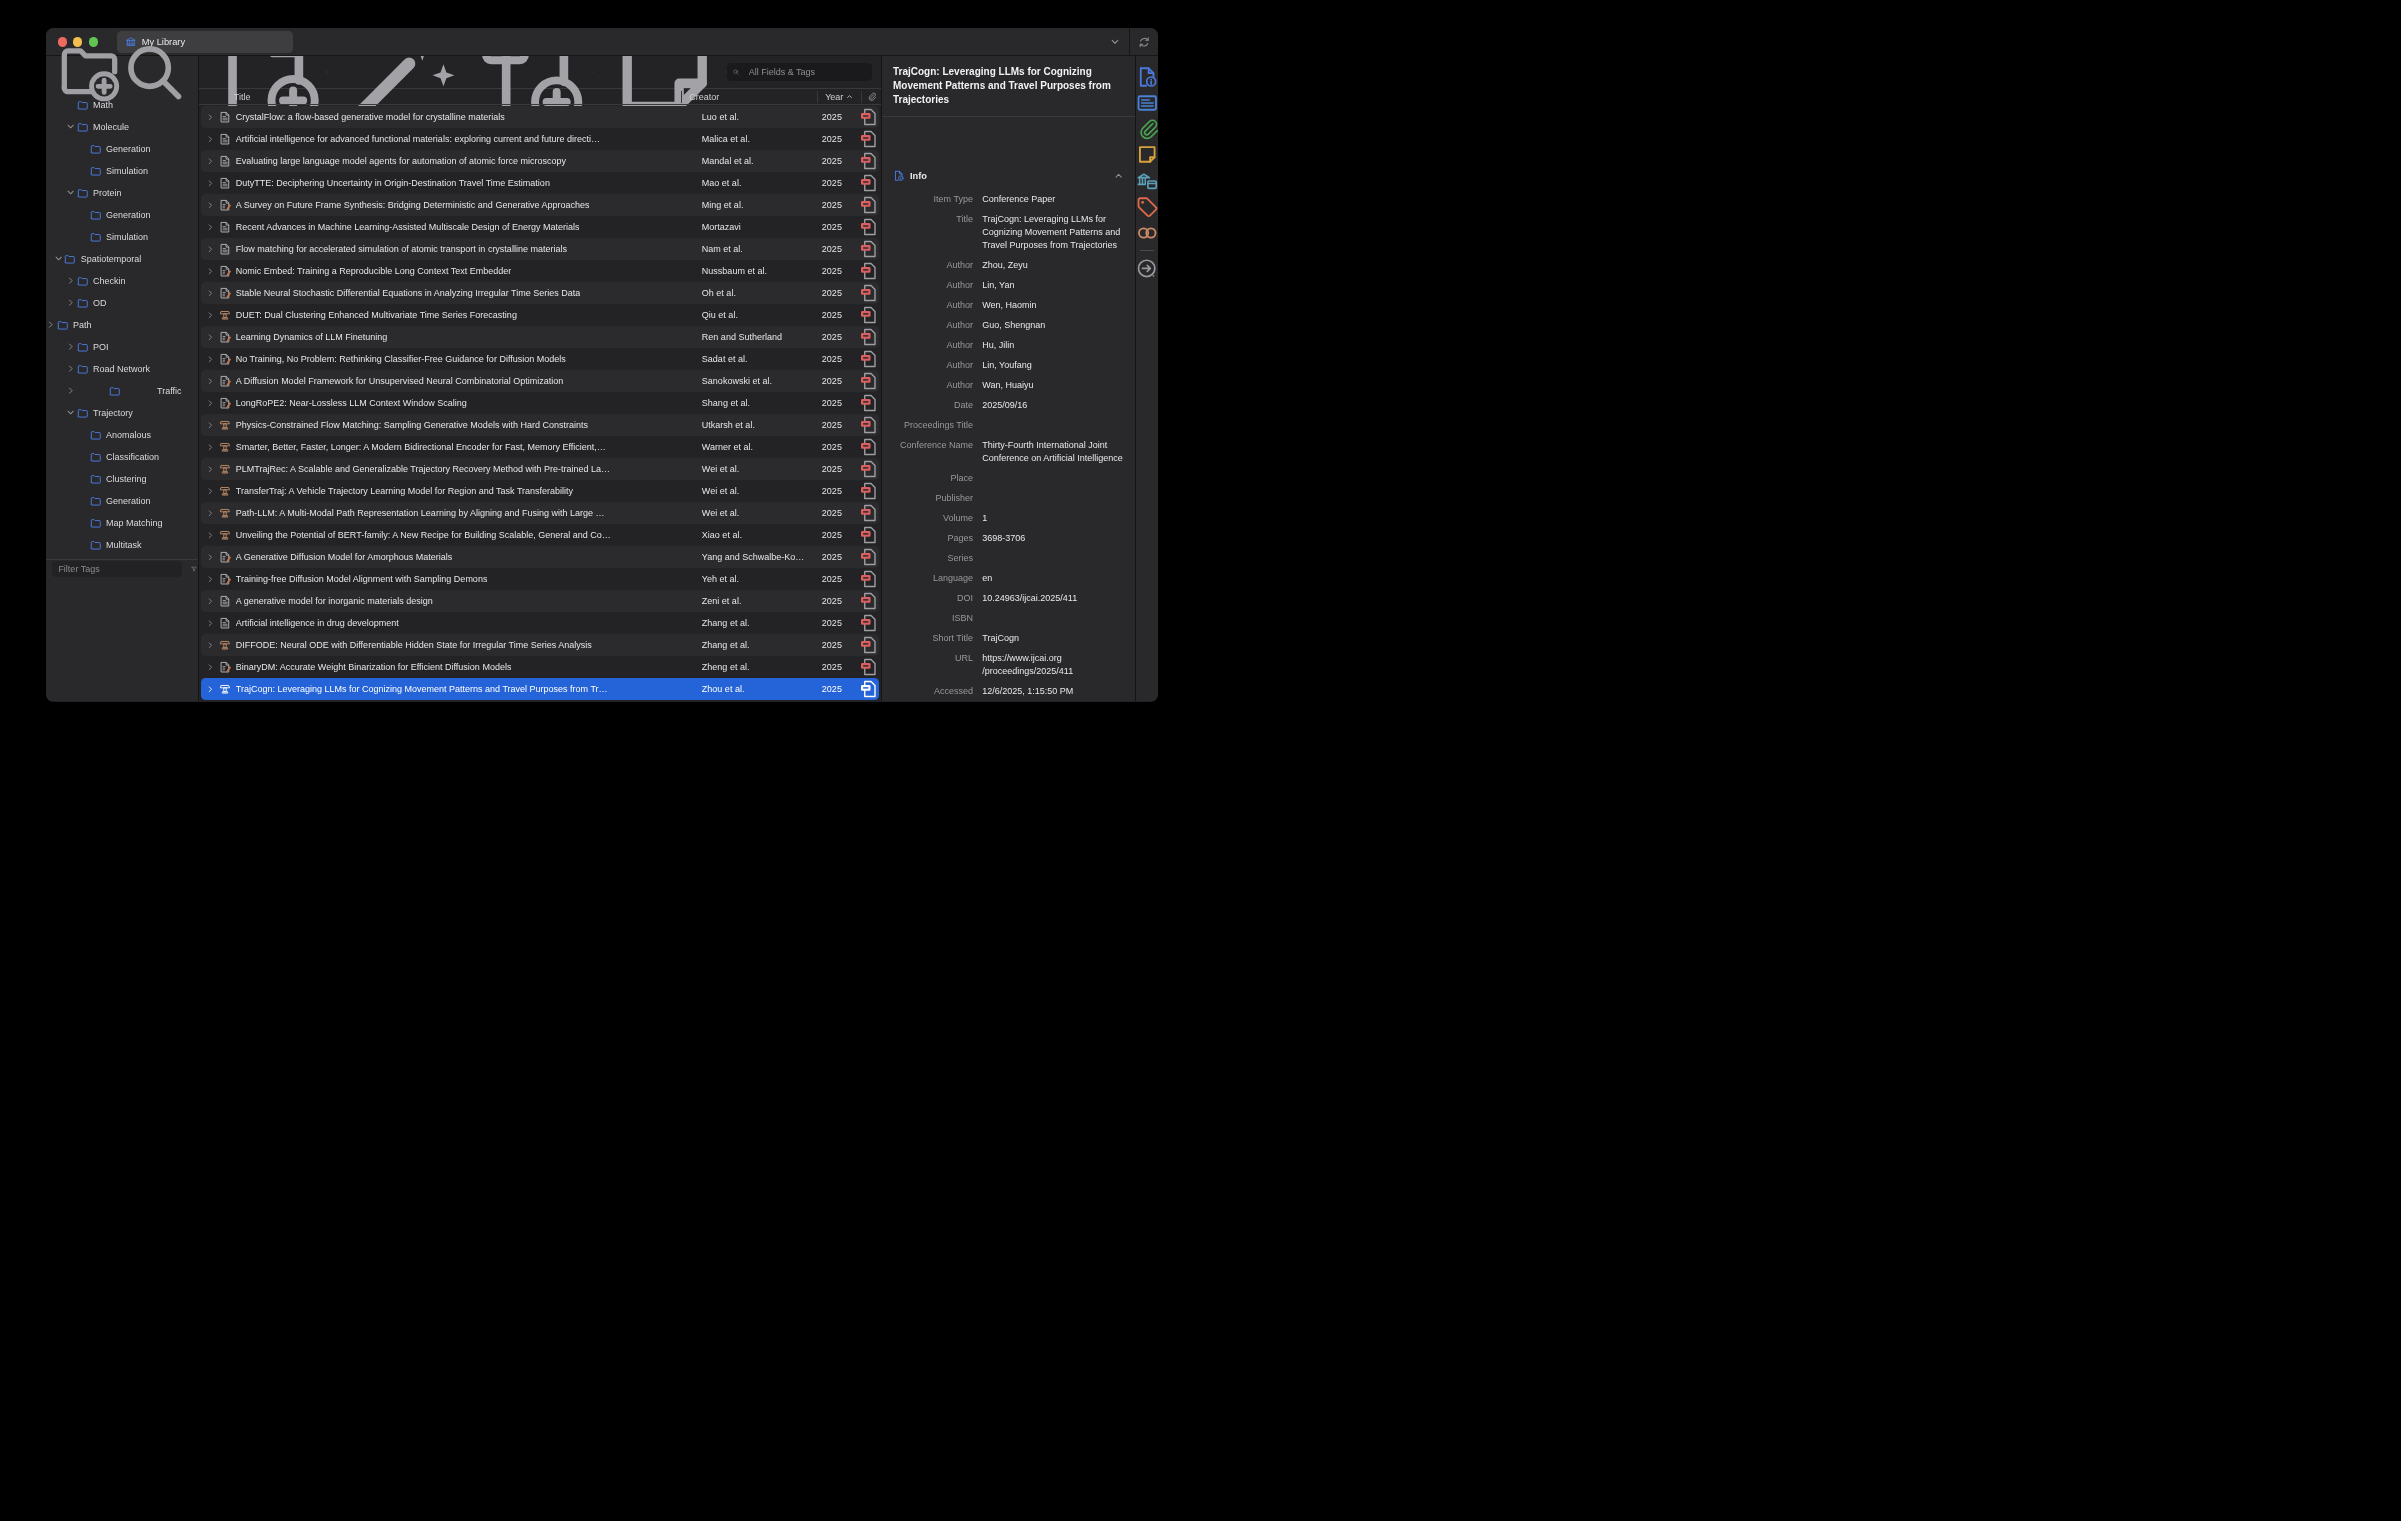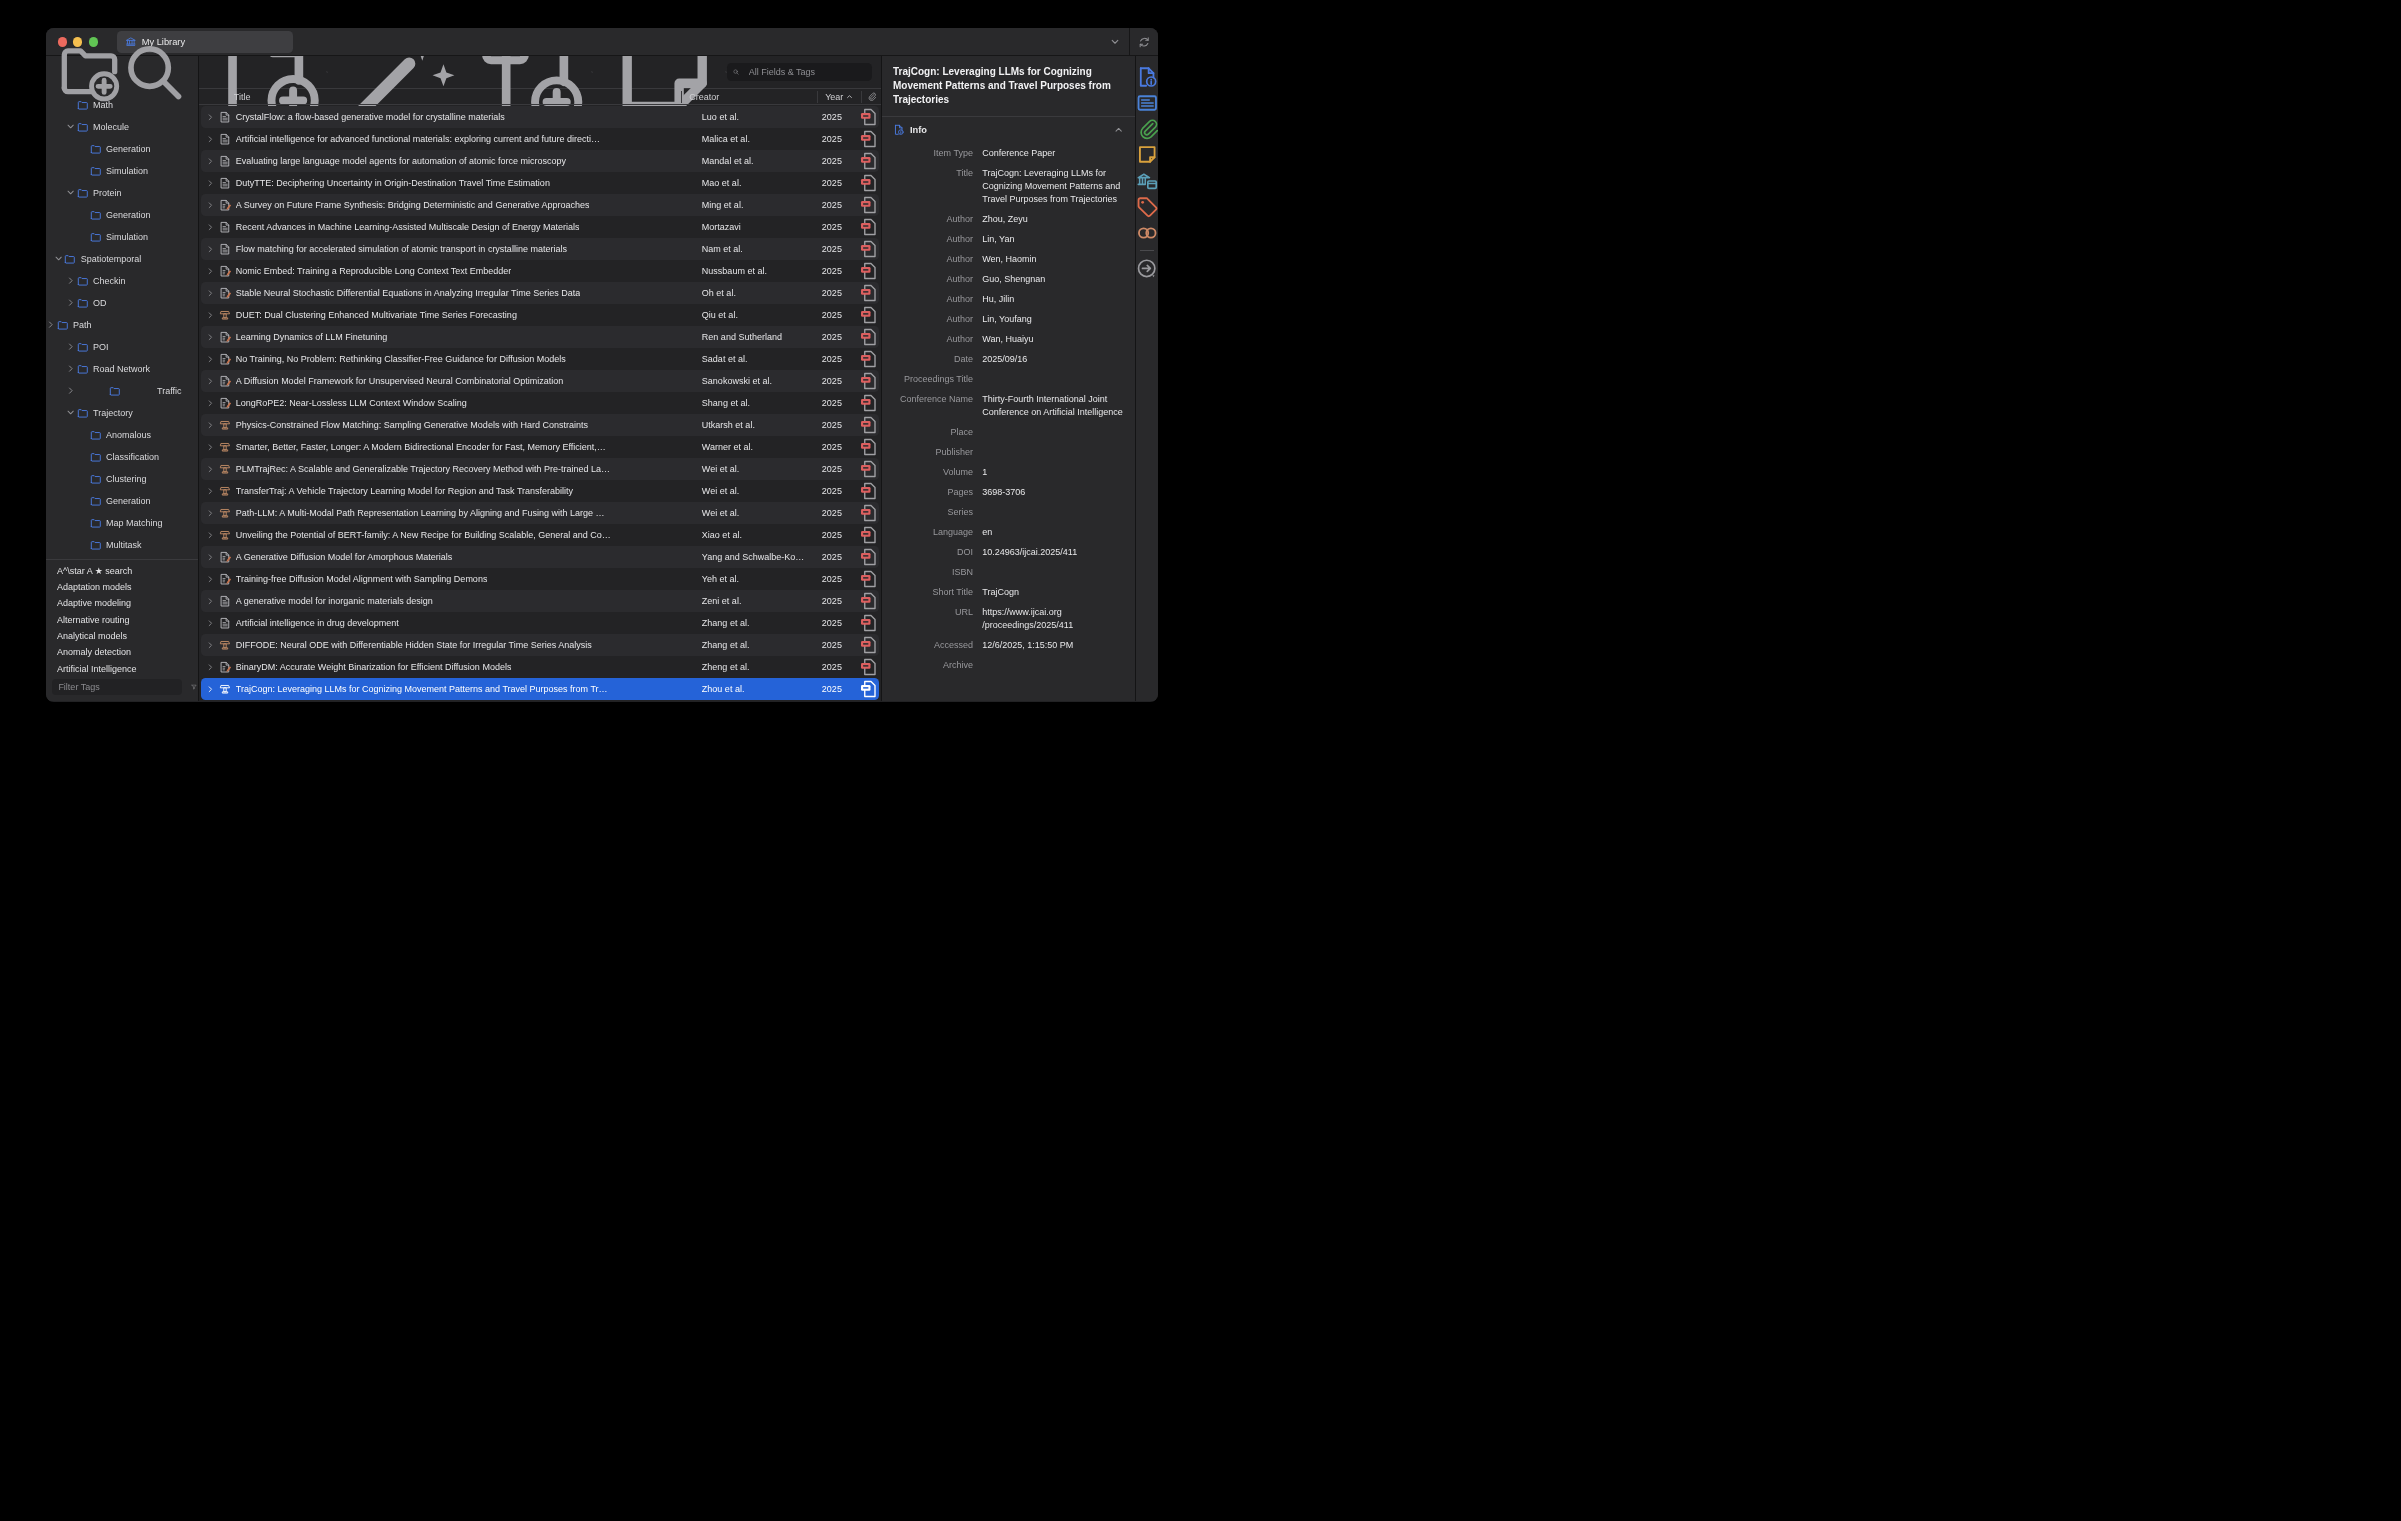--- a/index.html
+++ b/index.html
@@ -82,21 +82,21 @@
   .row.selected .ic-journal,.row.selected .ic-pre,.row.selected .ic-conf { color:#fff; }
   .pencil { fill:#c4734e; }
   .pdf-page { stroke:#a0a0a4; } .pdf-band { fill:#dd5f5f; }
   .row.selected .pdf-page { stroke:#fff; } .row.selected .pdf-band { fill:#fff; }
   .row.selected .pdf-dash { stroke:#2563d8 !important; }
   
   .itempane { width:253px; background:#29292b; display:flex; flex-direction:column; overflow:hidden; }
   .ip-title { padding:8.5px 11px 9.3px 11px; font-size:10px; font-weight:bold; color:#f2f2f4;
     line-height:1.4; border-bottom:0.8px solid #3a3a3d; }
   .ip-info { height:25.6px; display:flex; align-items:center; padding:0 11px; gap:5.4px; color:#e8e8ea;
-    font-size:9.3px; font-weight:bold; }
+    font-size:9.3px; font-weight:bold;margin-top:46px; }
   .ip-info .iic { width:11.6px; height:11.6px; color:#4a7ae0; }
   .ip-info .iic svg { width:11.6px; height:11.6px; }
   .ip-info .collapse { margin-left:auto; color:#8f8f93; width:9.3px; height:9.3px; }
   .fields { flex:1; padding:1.5px 7.7px 3.1px 0; overflow:hidden; }
   .frow { display:grid; grid-template-columns:91px 1fr; gap:0 9.3px; padding:3.5px 0; }
   .frow .fl { text-align:right; color:#98989c; font-size:9px; line-height:13px; }
   .frow .fv { color:#e8e8ea; font-size:9px; line-height:13px; word-break:break-word; min-height:13px; }
   
   .strip { width:22.5px; background:#29292b; display:flex; flex-direction:column; align-items:center; padding-top:7.7px; }
   .strip .sic { width:22.5px; height:26px; display:flex; align-items:center; justify-content:center; }
@@ -389,30 +389,20 @@
             <span class="twisty"></span>
             <span class="fold">
               <svg viewBox="0 0 16 16" xmlns="http://www.w3.org/2000/svg" style="width:100%;height:100%;display:block">
                 <path d="M1.8 13V4.6c0-.5.4-.9.9-.9h3.1l1.2 1.2h6.3c.5 0 .9.4.9.9V13c0 .5-.4.9-.9.9H2.7c-.5 0-.9-.4-.9-.9z" fill="none" stroke="currentColor" stroke-linecap="round" stroke-linejoin="round" stroke-width="1.3"></path>
               </svg>
             </span>
             <span>Multitask</span>
           </div>
         </div>
       <div class="sb-divider"></div>
-      <div class="tagsec" id="tagsec">
-          <div class="tag-item">A^\star A ★ search</div>
-          <div class="tag-item">Adaptation models</div>
-          <div class="tag-item">Adaptive modeling</div>
-          <div class="tag-item">Alternative routing</div>
-          <div class="tag-item">Analytical models</div>
-          <div class="tag-item">Anomaly detection</div>
-          <div class="tag-item">Artificial Intelligence</div>
-          <div class="tag-clip">Atomic force microscopy</div>
-        </div>
       <div class="filterbar">
         <input class="filter-input" placeholder="Filter Tags" style="">
         <span class="fic">
           <span style="display:flex">
               <svg viewBox="0 0 16 16" xmlns="http://www.w3.org/2000/svg" style="width:100%;height:100%;display:block">
                 <path d="M2.4 3h11.2L9.4 8v4.2l-2.8 1.3V8z" fill="none" stroke="currentColor" stroke-linecap="round" stroke-linejoin="round" stroke-width="1.2"></path>
               </svg>
             </span>
           <span class="chev-mini" style="display:flex;width:6.2px;height:6.2px">
               <svg viewBox="0 0 16 16" xmlns="http://www.w3.org/2000/svg" style="width:100%;height:100%;display:block">

